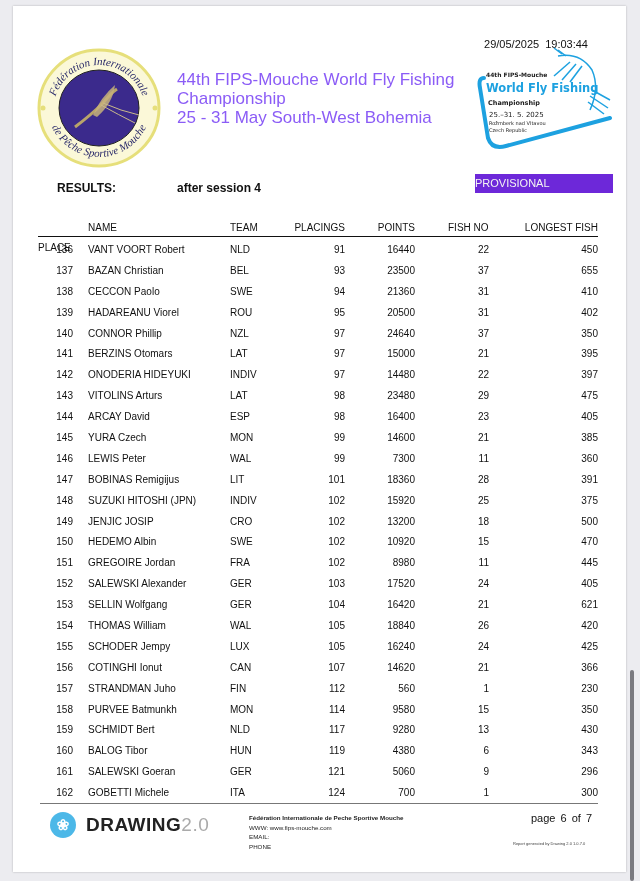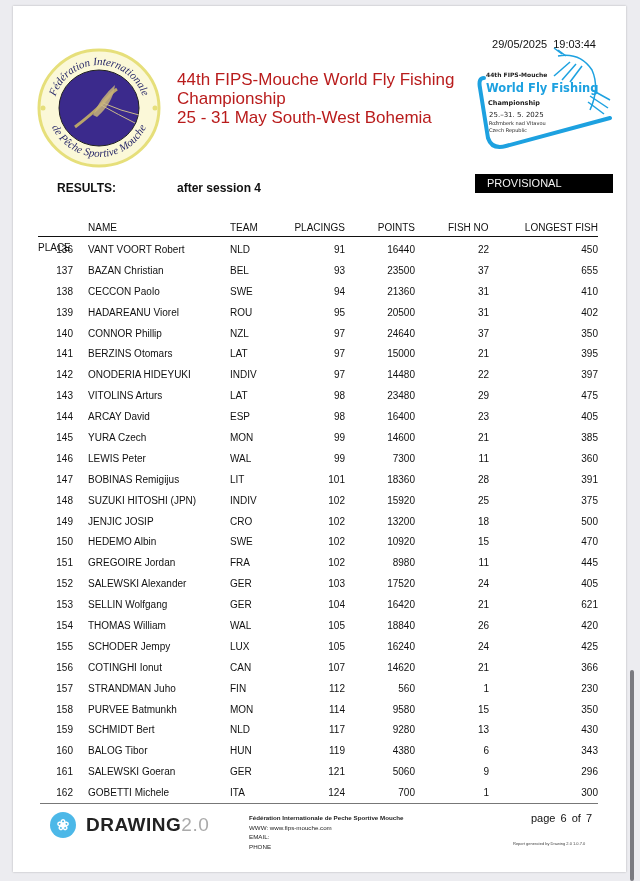--- a/index.html
+++ b/index.html
@@ -9,40 +9,40 @@
     font-family: "Liberation Sans", sans-serif;
     color: #111;
     position: relative;
   }
   .sheet {
     position: absolute; left: 13px; top: 6px; width: 613px; height: 866px;
     background: #fff;
     box-shadow: 0 0 2px rgba(0,0,0,0.25);
   }
   .timestamp {
-    position: absolute; right: 44px; top: 38px;
+    position: absolute; right: 52px; top: 38px;
     font-size: 11px; color: #111; word-spacing: 3px;
   }
   .fips-logo { position: absolute; left: 31px; top: 45px; width: 135px; height: 125px; }
   .title {
     position: absolute; left: 177px; top: 70px;
-    font-size: 17px; line-height: 19px; color: #b91c1c;
+    font-size: 17px; line-height: 19px; color: #8b5cf6;
   }
   .title div { white-space: nowrap; }
   .wfc-logo { position: absolute; left: 470px; top: 40px; width: 145px; height: 125px; }
   .results-label {
     position: absolute; left: 57px; top: 181px; font-size: 12px; font-weight: bold; text-align: right;
   }
   .session-label {
     position: absolute; left: 177px; top: 181px; font-size: 12px; font-weight: bold;
   }
   .provisional {
     position: absolute; left: 475px; top: 174px; width: 138px; height: 19px;
-    background: #000000; color: #f3f3f3; font-size: 11px; line-height: 19px;
-    padding-left: 12px; box-sizing: border-box;
+    background: #6d28d9; color: #f3f3f3; font-size: 11px; line-height: 19px;
+    box-sizing: border-box;
   }
   .table-header {
     position: absolute; left: 38px; top: 222px; width: 560px; height: 14px;
     font-size: 10px; border-bottom: 1.5px solid #111;
   }
   .col { position: absolute; white-space: nowrap; }
   .c-place { left: 0; width: 35px; }
   .c-name  { left: 50px; }
   .c-team  { left: 192px; }
   .c-plac  { left: 253px; width: 54px; text-align: right; }

